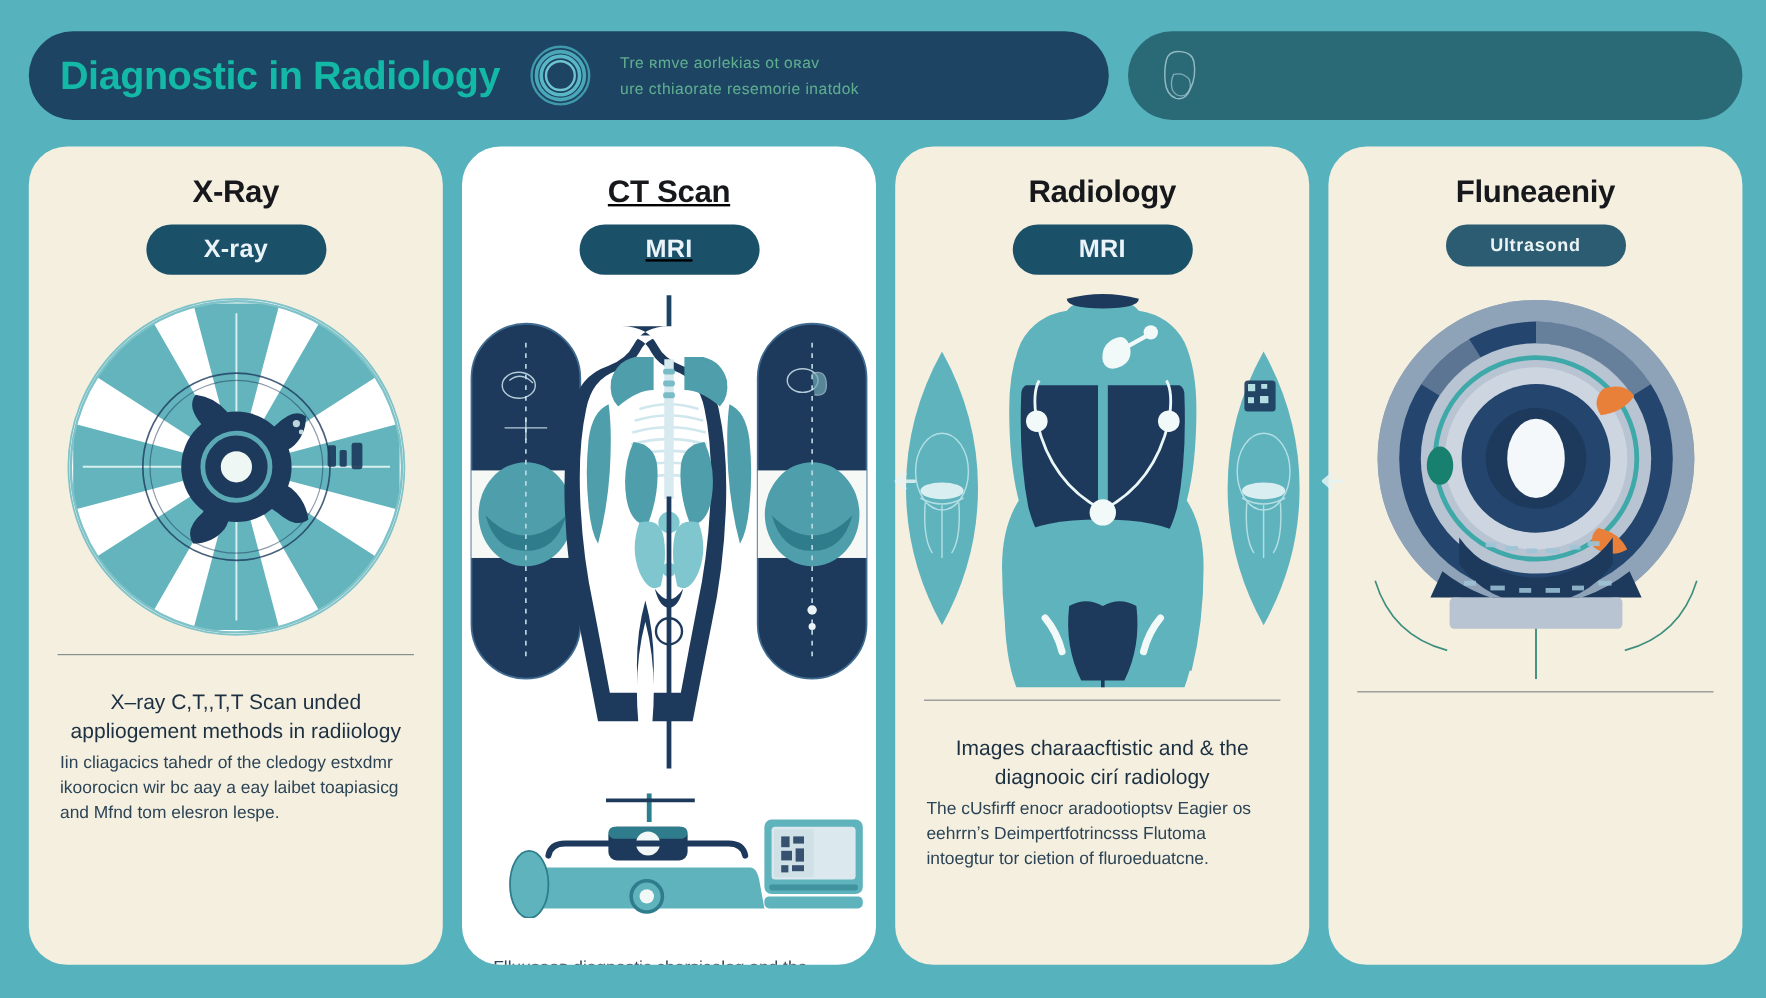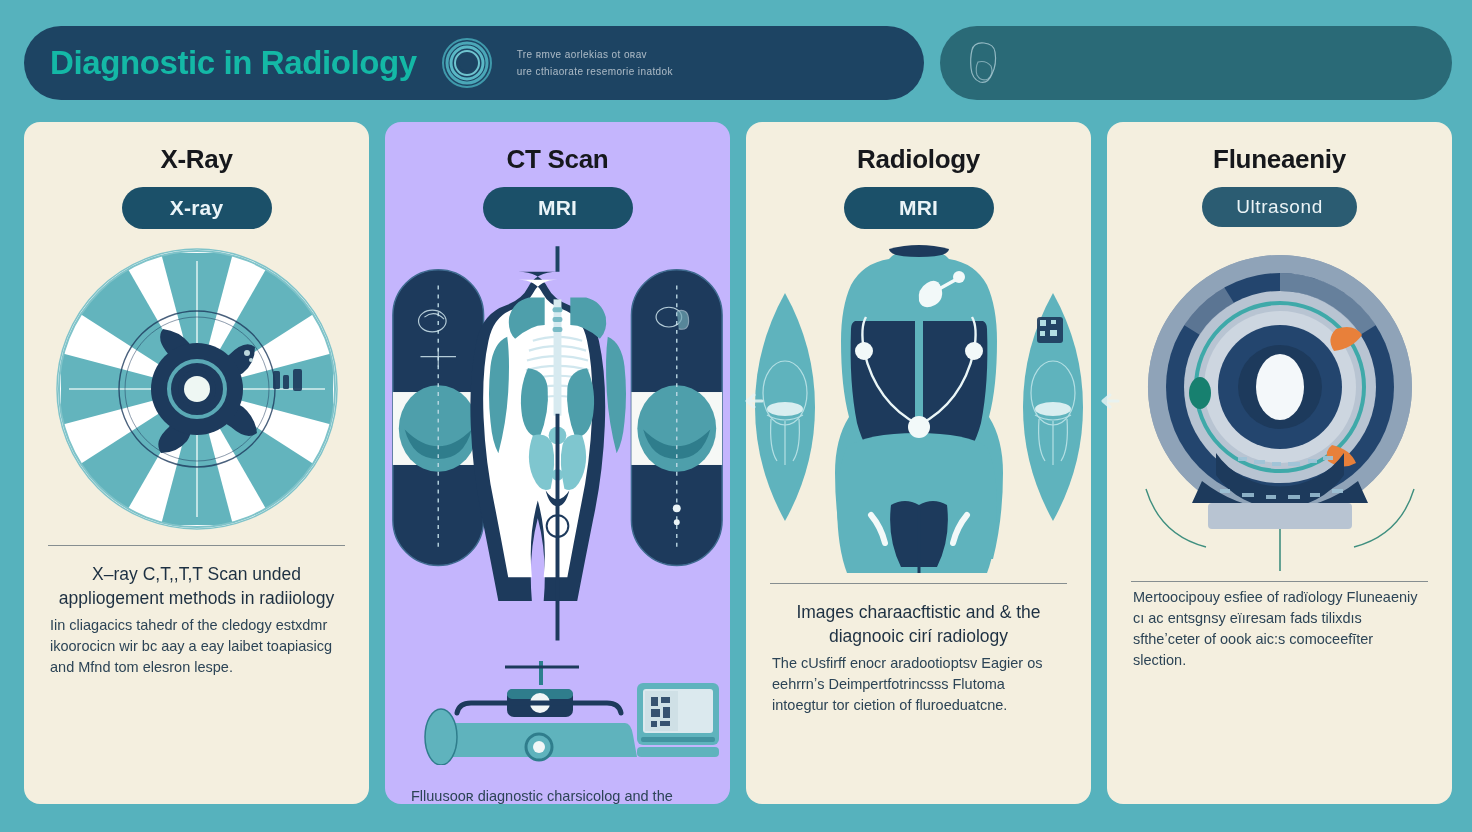--- a/index.html
+++ b/index.html
@@ -23,60 +23,60 @@
     gap:22px;
   }
   .header-title{
     color:#14b8a6;font-size:33px;font-weight:bold;letter-spacing:-0.4px;
     white-space:nowrap;
   }
   .header-ring{width:56px;height:56px;flex:0 0 auto;position:relative;}
   .header-ring svg{display:block;}
   .header-lines{display:flex;flex-direction:column;gap:6px;opacity:.62;}
   .hline{
-    color:#ffffff;font-size:10px;letter-spacing:.4px;white-space:nowrap;
+    color:#86efac;font-size:13px;letter-spacing:.4px;white-space:nowrap;
     filter:blur(.35px);
   }
   .header-side{
     flex:1;background:#2a6a77;border-radius:37px;
     display:flex;align-items:center;padding:0 24px;box-sizing:border-box;gap:18px;
   }
   .side-glyph{width:46px;height:50px;flex:0 0 auto;opacity:.75;}
 
   
   .cards{
     position:absolute;left:24px;top:122px;right:20px;bottom:28px;
     display:flex;gap:16px;
   }
   .card{
-    flex:1;border-radius:16px;position:relative;overflow:hidden;
+    flex:1;border-radius:32px;position:relative;overflow:hidden;
     display:flex;flex-direction:column;align-items:center;
     padding-top:22px;box-sizing:border-box;
   }
   .card.cream{background:#f4efdf;}
-  .card.white{background:#c4b5fd;}
+  .card.white{background:#ffffff;text-decoration:underline;}
   .card-title{
     font-size:26px;font-weight:bold;color:#16181c;letter-spacing:-.3px;
     margin-bottom:12px;
   }
   .badge{
     background:#1b5069;color:#eaf4f8;border-radius:22px;
     padding:9px 34px;font-size:21px;font-weight:bold;letter-spacing:.2px;
     min-width:150px;text-align:center;box-sizing:border-box;
   }
-  .badge.thin{font-weight:normal;font-size:19px;letter-spacing:.6px;opacity:.92;}
+  .badge.thin{font-weight:bold;font-size:15px;letter-spacing:.6px;opacity:.92;}
   .art{
     flex:0 0 auto;margin-top:14px;width:100%;
     display:flex;align-items:center;justify-content:center;
   }
   .divider{
     width:86%;height:1px;background:#2b3e4e;opacity:.55;margin:10px auto 0;
   }
   .headline{
-    margin-top:16px;padding:0 32px;text-align:center;
+    margin-top:27px;padding:0 32px;text-align:center;
     font-size:17.5px;line-height:1.38;color:#1d3042;
     filter:blur(.25px);
   }
   .para{
     margin-top:5px;padding:0 26px;text-align:left;width:100%;
     box-sizing:border-box;
     font-size:14.5px;line-height:1.45;color:#2c4456;
     filter:blur(.3px);
   }
   .arrow{
@@ -421,21 +421,20 @@
           </g>
           <rect x="88" y="262" width="144" height="26" rx="4" fill="#b8c4d2"></rect>
 
           <path d="M26 248 q14 46 60 58" fill="none" stroke="#3f8f7f" stroke-width="1.4"></path>
           <path d="M294 248 q-14 46 -60 58" fill="none" stroke="#3f8f7f" stroke-width="1.4"></path>
           <line x1="160" y1="288" x2="160" y2="330" stroke="#3f8f7f" stroke-width="1.6"></line>
         </svg>
       </div>
 
       <div class="divider"></div>
-      <div class="para">Mertoocipouy esfiee of radïology Fluneaeniy cı ac entsgnsy eïıresam fads tilixdıs sftheʼceter of oook aic:s comoceefīter slection.</div>
     </div>
   </div>
 
   <div class="arrow" style="left:744px;">
     <svg width="26" height="22" viewBox="0 0 26 22">
       <path d="M4 11 h14 M10 5 l-7 6 l7 6" fill="none" stroke="#e6f3f3" stroke-width="3" stroke-linecap="round" stroke-linejoin="round"></path>
     </svg>
   </div>
   <div class="arrow" style="left:1100px;">
     <svg width="26" height="22" viewBox="0 0 26 22">

